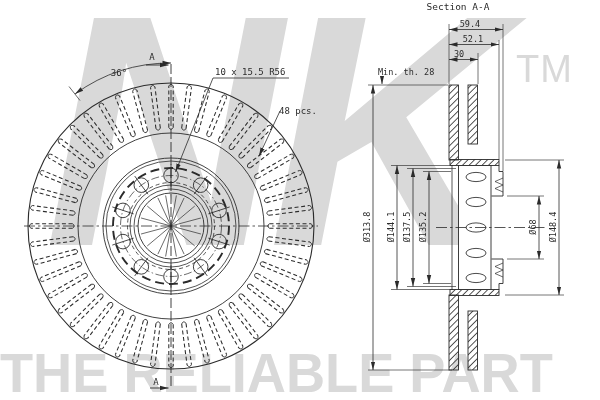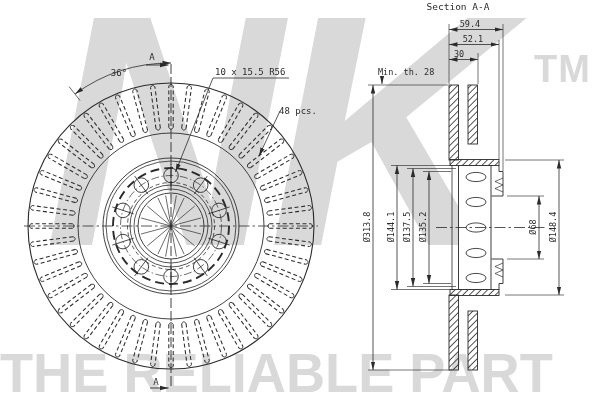--- a/index.html
+++ b/index.html
@@ -3,22 +3,22 @@
 <meta charset="utf-8">
 <style>
   html,body{margin:0;padding:0;}
   body{width:600px;height:400px;background:#fff;overflow:hidden;
        font-family:"DejaVu Sans Mono","Liberation Mono",monospace;}
   #stage{position:relative;width:598px;height:400px;background:#fff;}
   
   #wm-brand{position:absolute;left:44px;top:-34px;z-index:0;
             font-family:"Liberation Sans",sans-serif;font-weight:bold;font-style:italic;
             font-size:330px;line-height:1;letter-spacing:-14px;user-select:none;}
-  #wm-tm{position:absolute;left:534px;top:50px;z-index:0;
-         font-family:"Liberation Sans",sans-serif;font-weight:bold;
+  #wm-tm{position:absolute;left:516px;top:50px;z-index:0;
+         font-family:"Liberation Sans",sans-serif;font-weight:normal;
          font-size:38px;line-height:1;letter-spacing:1px;}
   #wm-tagline{position:absolute;left:0;top:346px;width:600px;z-index:0;
               font-family:"Liberation Sans",sans-serif;font-weight:bold;
               font-size:55px;line-height:1;white-space:nowrap;letter-spacing:0px;
               transform:scaleX(.985);transform-origin:left;}
   #draw{position:absolute;left:0;top:0;z-index:1;}
   text{fill:#2b2b2b;}
   .dimtxt{font-size:8.5px;}
   .lbltxt{font-size:9px;}
   .title{font-size:9.5px;}

